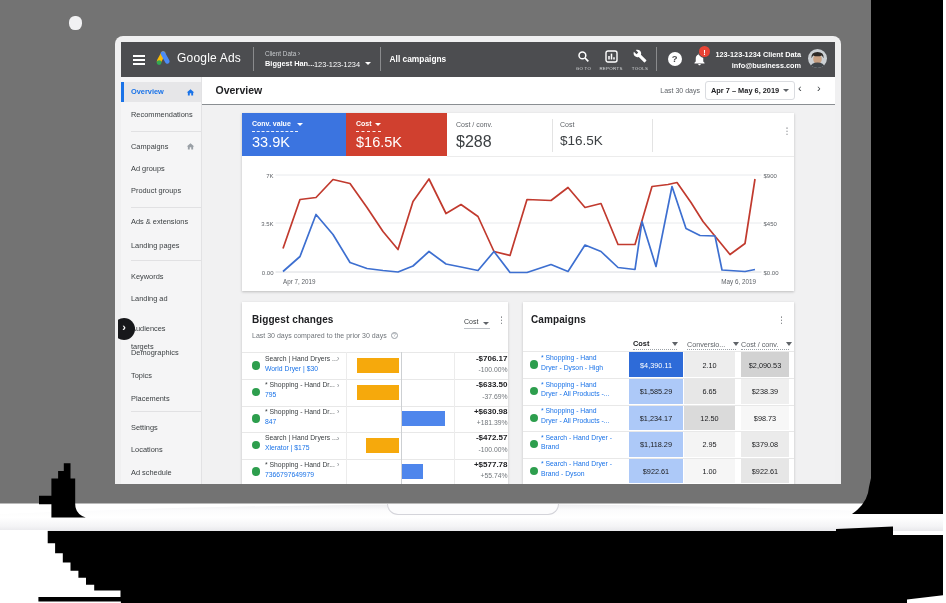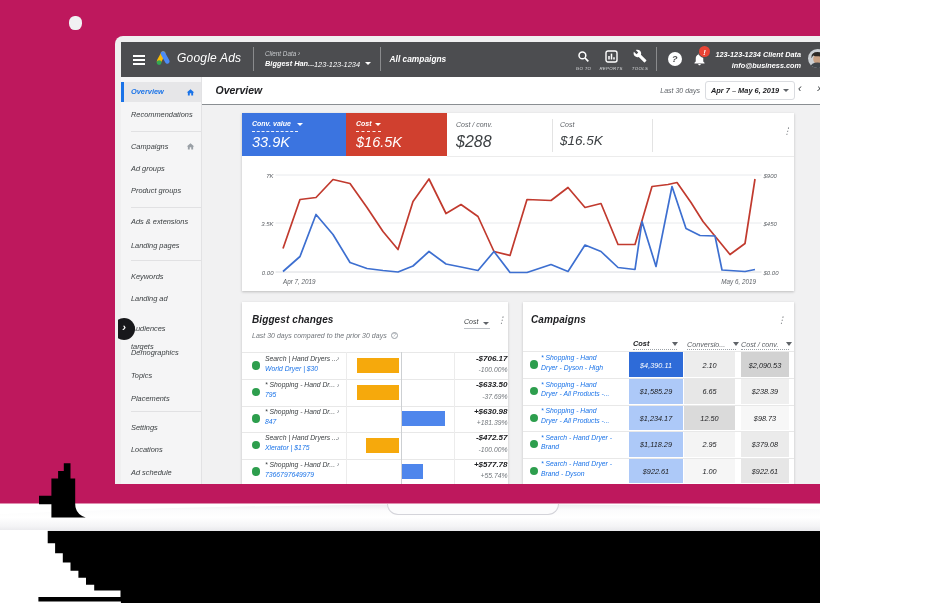--- a/index.html
+++ b/index.html
@@ -1,19 +1,19 @@
 <!DOCTYPE html>
 <html><head>
 <meta charset="utf-8">
 <style>
   html,body{margin:0;padding:0;}
   body{width:946px;height:603px;overflow:hidden;background:#fff;
        font-family:"Liberation Sans", sans-serif;}
   .abs{position:absolute;}
-  #stage{position:relative;width:820px;height:603px;overflow:hidden;background:#be185d;font-style:italic;}
+  #stage{position:relative;width:943px;height:603px;overflow:hidden;background:#737373;}
   .nw{white-space:nowrap;}
   .sbt{font-size:7.4px;color:#3c4043;}
   .sep{left:10px;width:70px;height:1px;background:#e1e1e3;}
   .card{background:#fff;box-shadow:0 1px 2.5px rgba(0,0,0,.22);}
   .dots{font-size:9px;color:#5f6368;}
   .bcl{left:121px;width:266px;height:1px;background:#e8e8e8;}
   .cpl{left:402px;width:271px;height:1px;background:#e8e8e8;}
   .gd{width:8.4px;height:8.4px;border-radius:50%;background:#2d9e4d;position:absolute;}
   .t1{font-size:6.8px;color:#3c4043;position:absolute;white-space:nowrap;}
   .t2{font-size:6.8px;color:#1a73e8;position:absolute;white-space:nowrap;}

